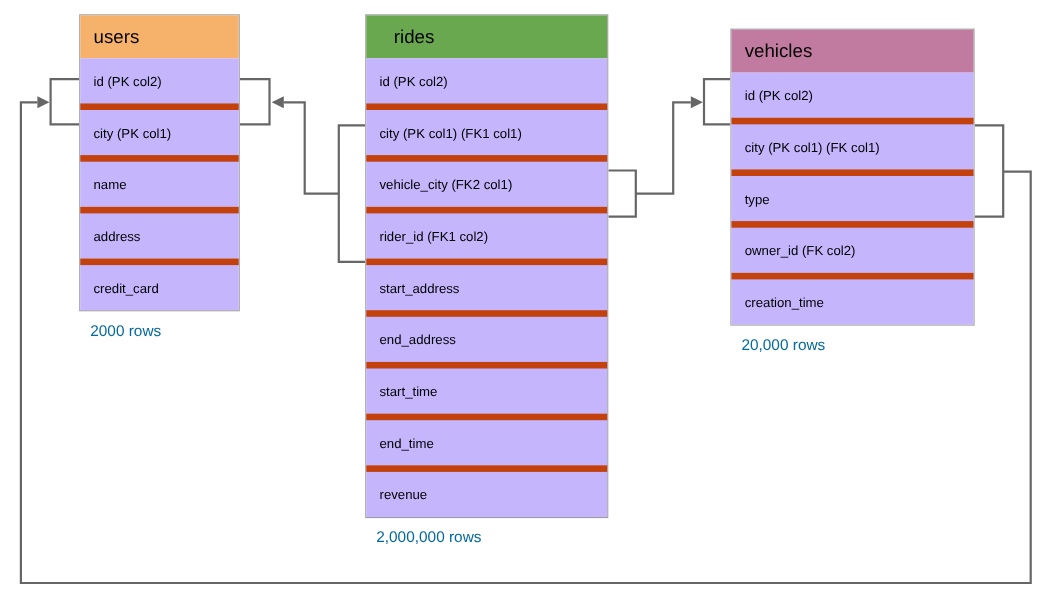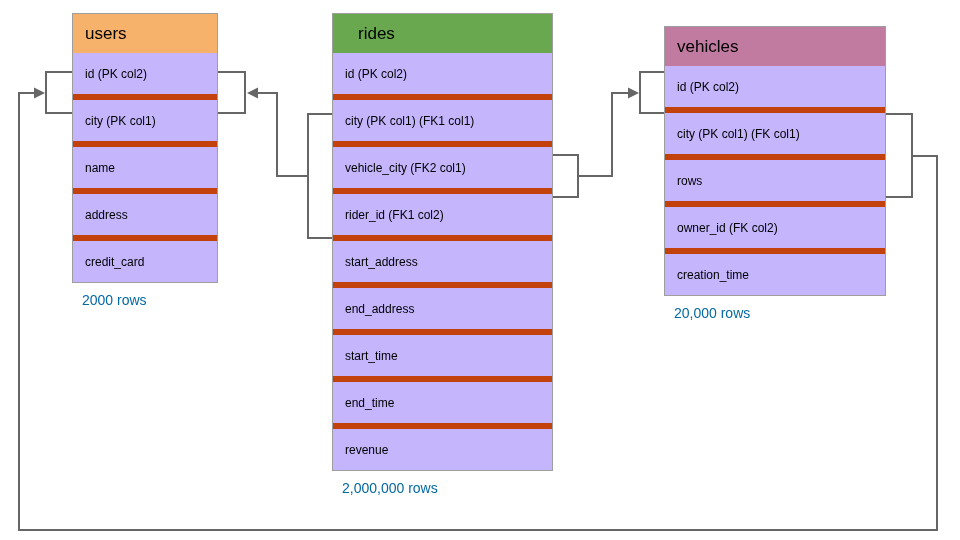--- a/index.html
+++ b/index.html
@@ -79,18 +79,18 @@
     <div class="trow">revenue</div>
   </div>
   <div class="rowcount">2,000,000 rows</div>
 </div>
 
 <div class="tablewrap w-vehicles">
   <div class="tbox">
     <div class="thead" style="background-color: rgb(194, 123, 160);">vehicles</div>
     <div class="trow" style="border-top-width:0">id (PK col2)</div>
     <div class="trow">city (PK col1) (FK col1)</div>
-    <div class="trow">rows</div>
+    <div class="trow">type</div>
     <div class="trow">owner_id (FK col2)</div>
     <div class="trow">creation_time</div>
   </div>
   <div class="rowcount">20,000 rows</div>
 </div>
 
 </body></html>

